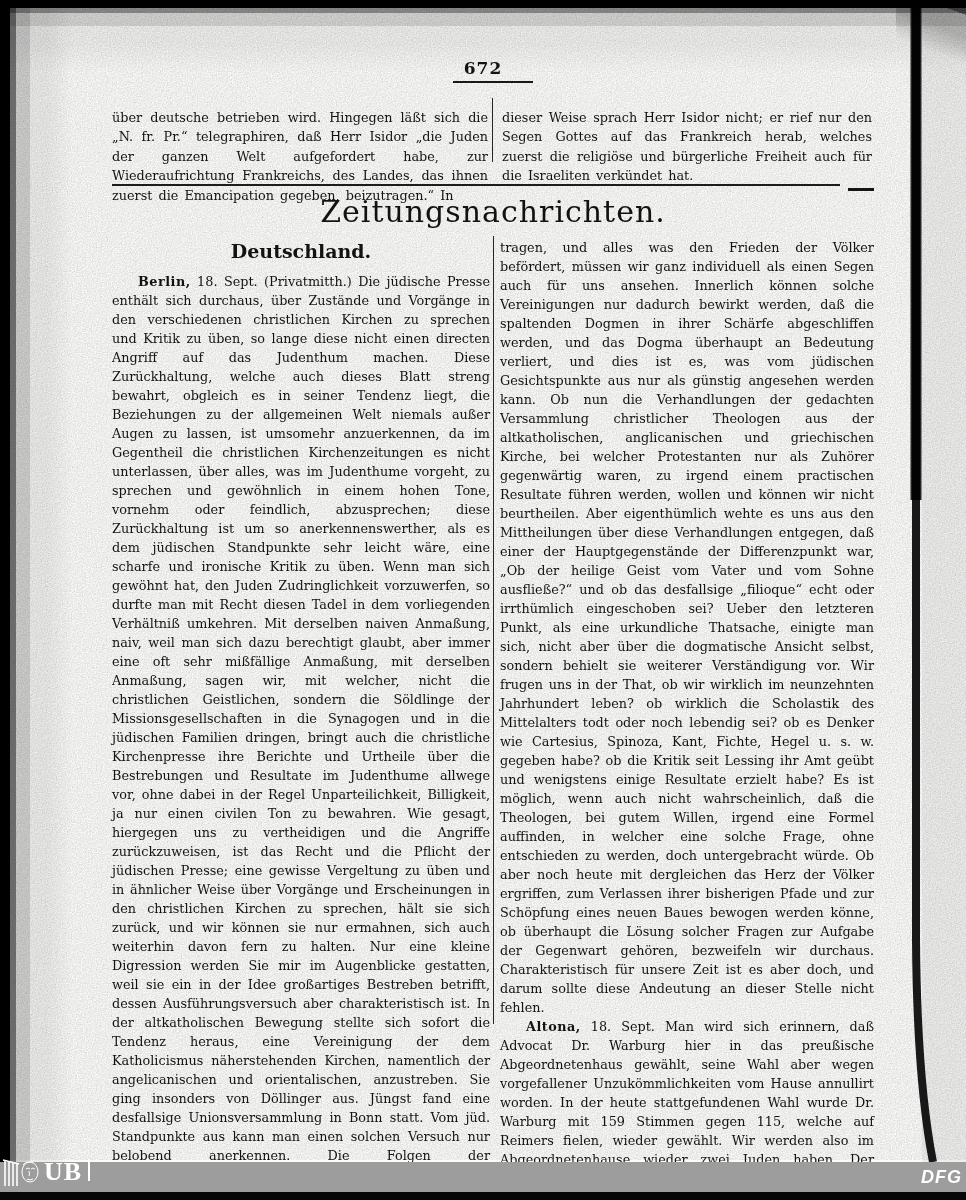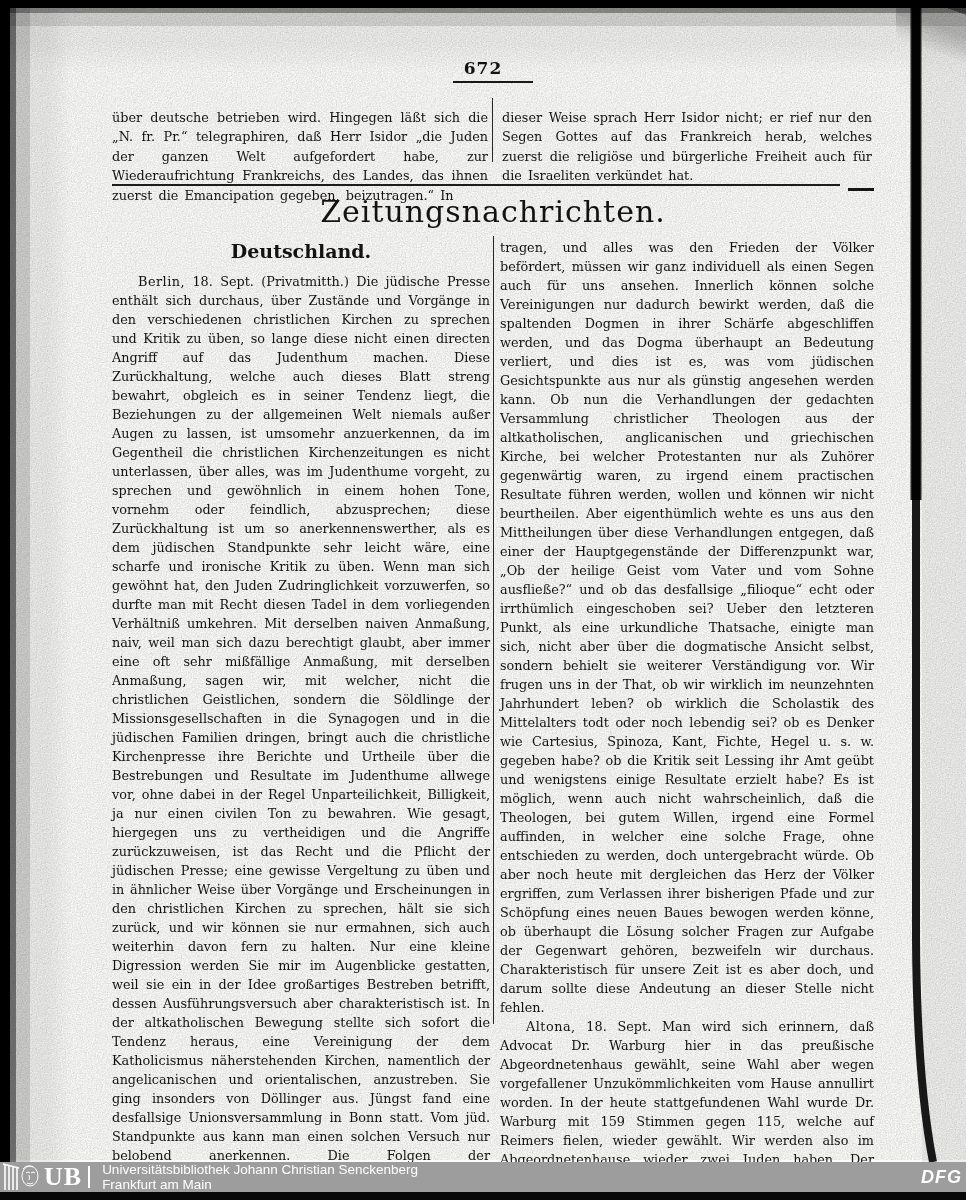--- a/index.html
+++ b/index.html
@@ -33,26 +33,26 @@
     font-size:30px;letter-spacing:1px;font-family:"DejaVu Serif",serif;}
   .country-heading{position:absolute;left:112px;top:240px;width:378px;text-align:center;
     font-weight:bold;font-size:19px;}
   .bodycol{position:absolute;width:378px;font-size:12.8px;line-height:19px;
     text-align:justify;word-spacing:1.5px;}
   .bodycol p{margin:0;}
   .bodycol p.indent{text-indent:26px;}
   .col-left{left:112px;top:272px;}
   .col-right{left:500px;top:238px;width:374px;}
   .column-divider{position:absolute;left:493px;top:236px;height:788px;width:1px;background:#2a2825;}
-  .dateline{font-weight:normal;letter-spacing:.5px;}
+  .dateline{font-weight:bold;letter-spacing:.5px;}
   
   .footer-bar{position:absolute;left:0;right:0;bottom:8px;height:30px;background:#9d9d9d;z-index:10;
     display:flex;align-items:center;font-family:"Liberation Sans",sans-serif;color:#fff;}
   .footer-bottom-strip{position:absolute;left:0;right:0;bottom:0;height:8px;background:#070707;z-index:10;}
-  .ub-logo{display:flex;align-items:center;height:37px;margin-left:2px;}
+  .ub-logo{display:flex;height:37px;margin-left:2px;}
   .ub-logo svg{display:block;}
   .ub-text{font-family:"Liberation Serif",serif;font-weight:bold;font-size:26px;line-height:26px;
     margin:0 6px 0 2px;letter-spacing:1px;}
   .ub-sep{width:2px;height:22px;background:#fff;margin-right:12px;}
   .library-lines{font-size:13.5px;line-height:15px;}
   .dfg-text{margin-left:auto;margin-right:4px;font-weight:bold;font-style:italic;
     font-size:18px;letter-spacing:1px;}
 </style>
 </head>
 <body>
@@ -114,21 +114,17 @@
           <path d="M24,10 q2,-2 4,0"></path>
             <path d="M29,10 q2,-2 4,0"></path>
           <path d="M27,12 q1,3 0,5"></path>
             <path d="M25,20 q3,2 6,0"></path>
           <path d="M21,6 q4,-5 10,-2"></path>
         </g>
       </svg>
       <span class="ub-text">UB</span>
       <span class="ub-sep"></span>
     </div>
-    <div class="library-lines">
-      <div>Universitätsbibliothek Johann Christian Senckenberg</div>
-      <div>Frankfurt am Main</div>
-    </div>
     <span class="dfg-text">DFG</span>
   </div>
   <div class="footer-bottom-strip"></div>
 
 </div>
 
 </body></html>

